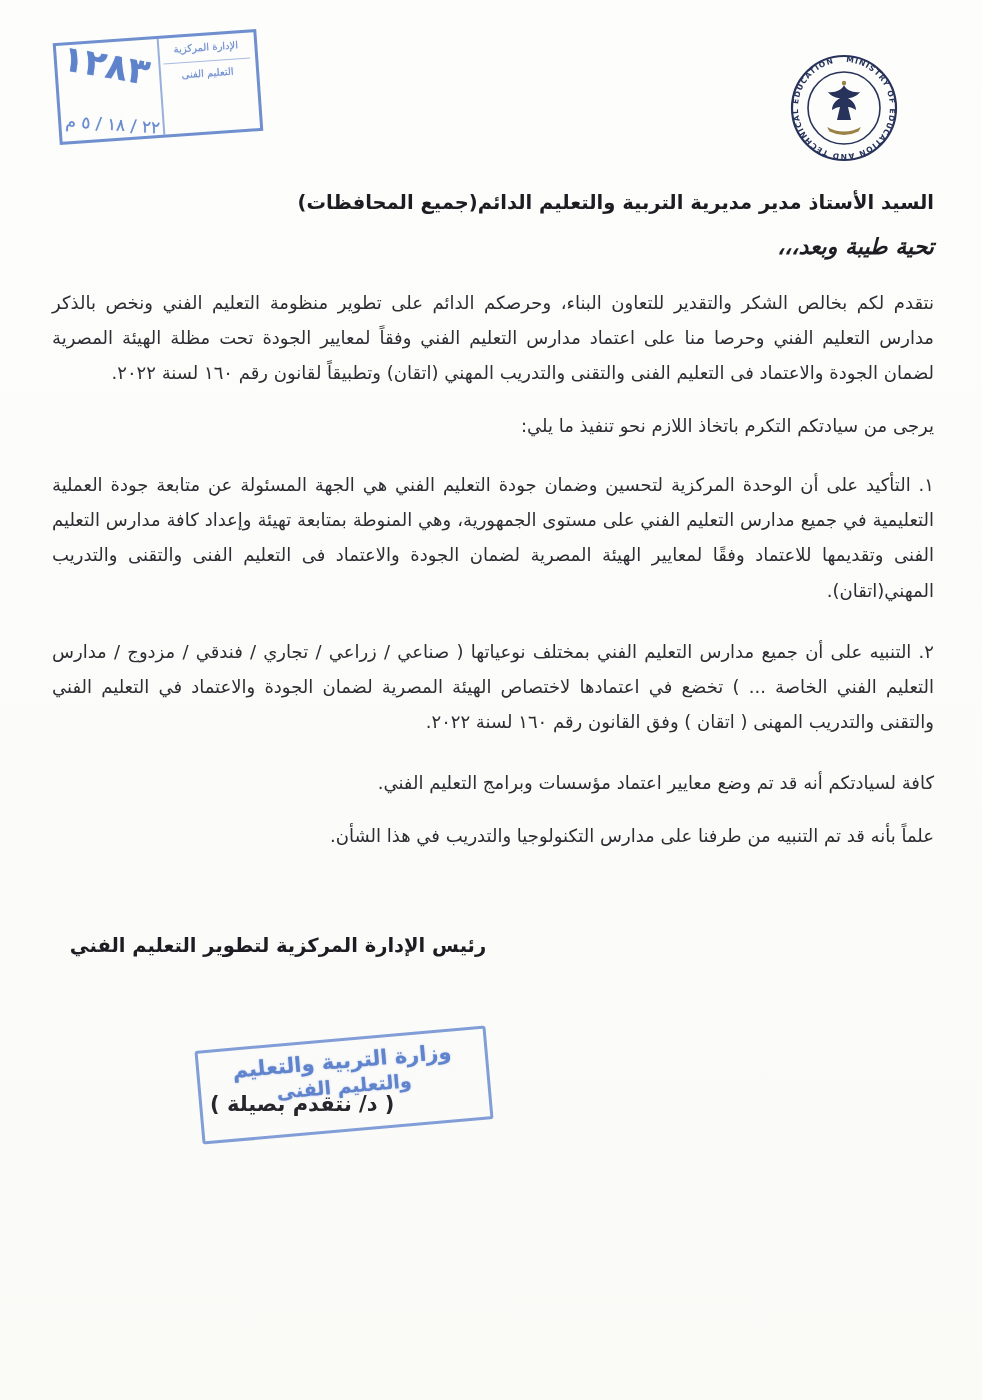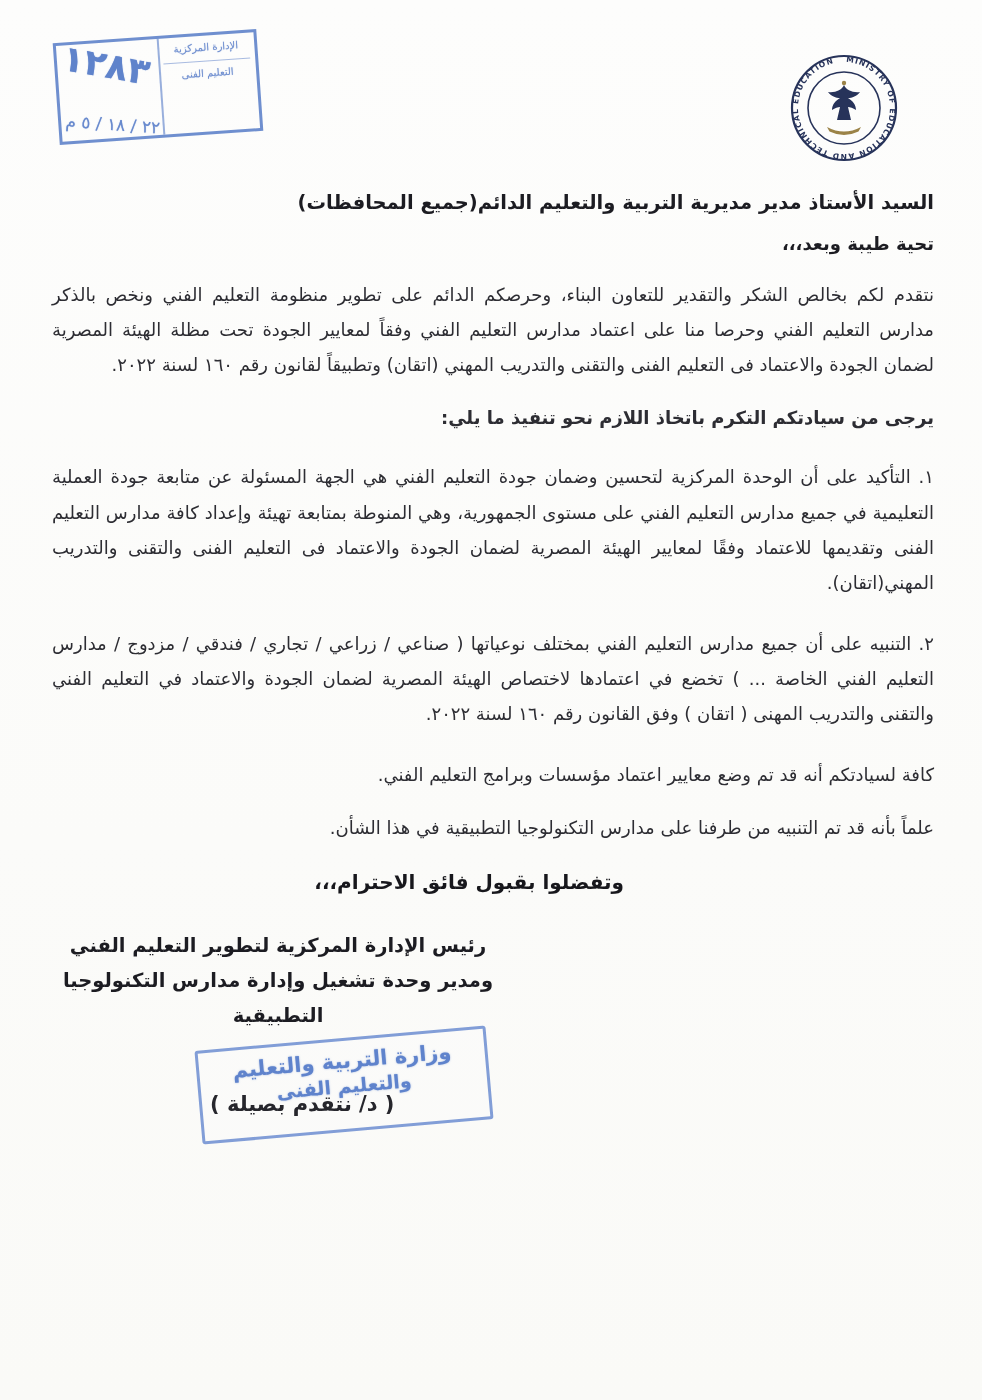--- a/index.html
+++ b/index.html
@@ -52,22 +52,22 @@
   
   .letter{
     position:absolute; left:52px; right:48px; top:184px;
     direction:rtl;
     color:#2d2d33;
     font-size:18px; line-height:1.95;
     text-align:justify;
   }
   .letter p{ margin:0 0 14px 0; }
   .sal{ font-weight:bold; font-size:19.5px; color:#1c1c22; margin-bottom:4px !important; }
-  .sal2{ font-weight:bold; font-size:18px; color:#1c1c22; margin-bottom:16px !important; }
-  .request{ text-align:right; margin:18px 0 24px 0 !important;font-weight:bold; }
+  .sal2{ font-weight:bold; font-size:22px; color:#1c1c22; margin-bottom:16px !important;font-style:italic; }
+  .request{ text-align:right; margin:18px 0 24px 0 !important; }
   .item{ margin-bottom:26px !important; }
   .confirm{ text-align:right; margin-bottom:18px !important; }
   .closing{
     font-weight:bold; font-size:20px; color:#17171c;
     text-align:right; margin:14px 310px 0 0 !important;
     white-space:nowrap;
   }
 
   
   .sig-titles{
@@ -133,28 +133,26 @@
     <p class="sal">السيد الأستاذ مدير مديرية التربية والتعليم الدائم(جميع المحافظات)</p>
     <p class="sal2">تحية طيبة وبعد،،،</p>
 
     <p class="intro">نتقدم لكم بخالص الشكر والتقدير للتعاون البناء، وحرصكم الدائم على تطوير منظومة التعليم الفني ونخص بالذكر مدارس التعليم الفني وحرصا منا على اعتماد مدارس التعليم الفني وفقاً لمعايير الجودة تحت مظلة الهيئة المصرية لضمان الجودة والاعتماد فى التعليم الفنى والتقنى والتدريب المهني (اتقان)  وتطبيقاً لقانون رقم ١٦٠ لسنة ٢٠٢٢.</p>
     <p class="request">يرجى من سيادتكم التكرم باتخاذ اللازم نحو تنفيذ ما يلي:</p>
 
     <p class="item">١. التأكيد على أن الوحدة المركزية لتحسين وضمان جودة التعليم الفني هي الجهة المسئولة عن متابعة جودة العملية التعليمية في جميع مدارس التعليم الفني على مستوى الجمهورية، وهي المنوطة بمتابعة تهيئة وإعداد كافة  مدارس التعليم الفنى وتقديمها   للاعتماد وفقًا لمعايير الهيئة المصرية لضمان الجودة والاعتماد فى التعليم الفنى والتقنى والتدريب المهني(اتقان).</p>
     <p class="item">٢. التنبيه على أن جميع مدارس التعليم الفني بمختلف نوعياتها ( صناعي / زراعي /  تجاري   / فندقي   / مزدوج / مدارس التعليم الفني الخاصة ... ) تخضع في اعتمادها لاختصاص الهيئة المصرية لضمان الجودة والاعتماد  في التعليم الفني والتقنى والتدريب المهنى ( اتقان ) وفق القانون رقم ١٦٠ لسنة ٢٠٢٢.</p>
 
     <p class="confirm">كافة لسيادتكم أنه قد تم وضع معايير اعتماد مؤسسات وبرامج التعليم الفني.</p>
-    <p class="confirm">علماً بأنه قد تم التنبيه من طرفنا على مدارس التكنولوجيا التطبيقية في هذا الشأن.</p>
+    <p class="confirm">علماً بأنه قد تم التنبيه من طرفنا على مدارس التكنولوجيا والتدريب في هذا الشأن.</p>
 
-    <p class="closing">وتفضلوا بقبول فائق الاحترام،،،</p>
   </div>
 
   <div class="sig-titles">
     <div>رئيس الإدارة المركزية لتطوير التعليم الفني</div>
-    <div>ومدير وحدة تشغيل وإدارة مدارس التكنولوجيا التطبيقية</div>
   </div>
 
   <div class="sig-stamp">
     <div class="st1">وزارة التربية والتعليم</div>
     <div class="st2">والتعليم الفنى</div>
   </div>
 
   <div class="sig-name">( د/ نتقدم بصيلة )</div>
 
 </div>

